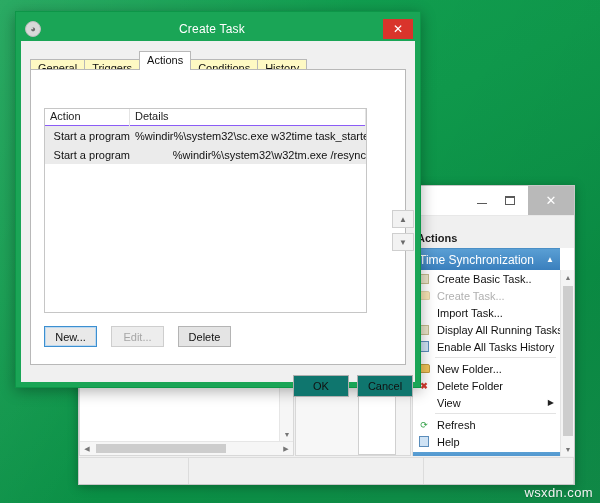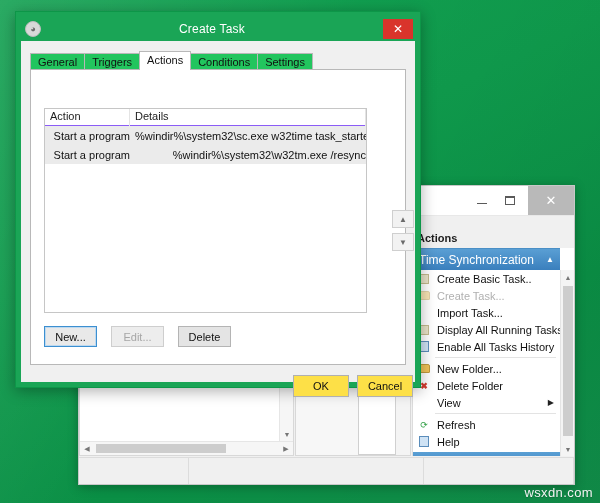--- a/index.html
+++ b/index.html
@@ -224,21 +224,21 @@
   }
 
   
   #tabstrip{
     position:absolute; left:9px; top:10px; right:9px; height:19px;
     display:flex; align-items:flex-end;
   }
   .tab{
     font-size:11px; color:#111; padding:2px 7px 3px 7px;
     border:1px solid #b8b8b8; border-bottom:none;
-    background:#22c55e; margin-right:-1px; position:relative; top:1px;
+    background:#fef9c3; margin-right:-1px; position:relative; top:7px;
   }
   .tab.active{ background:#ffffff; top:0; padding-bottom:4px; z-index:3;}
 
   #tabpanel{
     position:absolute; left:9px; top:28px; right:9px; height:296px;
     background:#ffffff; border:1px solid #b8b8b8;
   }
   #hintText{
     position:absolute; left:14px; top:14px; right:12px;
     font-size:11px; color:#111;
@@ -279,21 +279,21 @@
   }
   .pbtn.focus{ border:1px solid #3c8fd0; box-shadow:inset 0 0 0 1px #bdd9f0; background:#e9e9e9;}
   .pbtn.disabled{ color:#a6a6a6; background:#ededed; border-color:#cecece;}
   #btnNew{ left:13px; top:256px; }
   #btnEdit{ left:80px; top:256px; }
   #btnDelete{ left:147px; top:256px; }
 
   
   .dbtn{
     position:absolute; height:22px; width:56px; top:334px;
-    font-size:11px; color:#111; background:#fde047; border:1px solid #b0b0b0;
+    font-size:11px; color:#111; background:#0f766e; border:1px solid #b0b0b0;
     display:flex;align-items:center;justify-content:center;
   }
   #btnOK{ left:272px; }
   #btnCancel{ left:336px; }
 
   
   #siteMark{
     position:absolute; right:7px; bottom:3px; z-index:20;
     font-size:13px; color:#f3f3f3; letter-spacing:.4px;
     text-shadow:0 1px 1px rgba(0,0,0,.18);
@@ -500,21 +500,21 @@
       <div id="dlgClose">✕</div>
     </div>
 
     <div id="dlgBody">
 
       <div id="tabstrip">
         <div class="tab">General</div>
         <div class="tab">Triggers</div>
         <div class="tab active">Actions</div>
         <div class="tab">Conditions</div>
-        <div class="tab">Settings</div>
+        <div class="tab">History</div>
       </div>
 
       <div id="tabpanel">
 
 
         <div id="actTable">
           <div id="actHead">
             <div class="hc c1">Action</div>
             <div class="hc c2">Details</div>
           </div>

